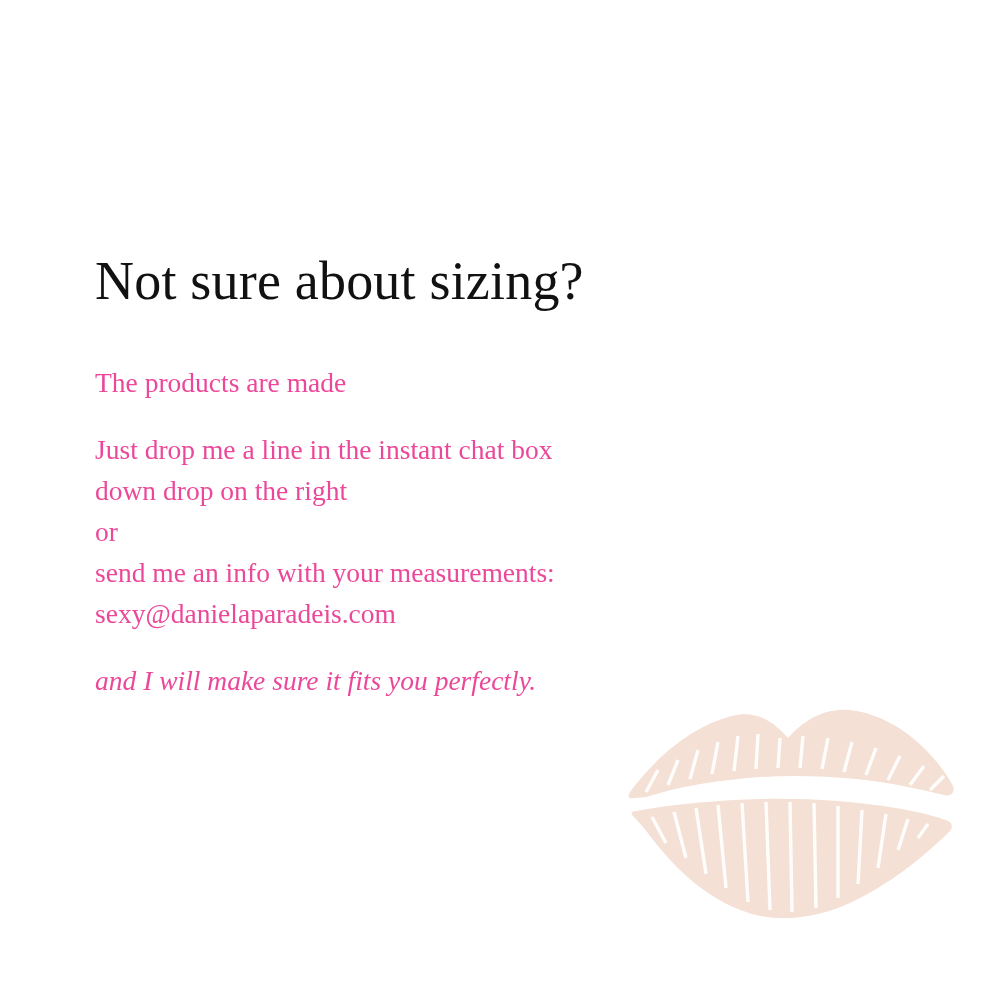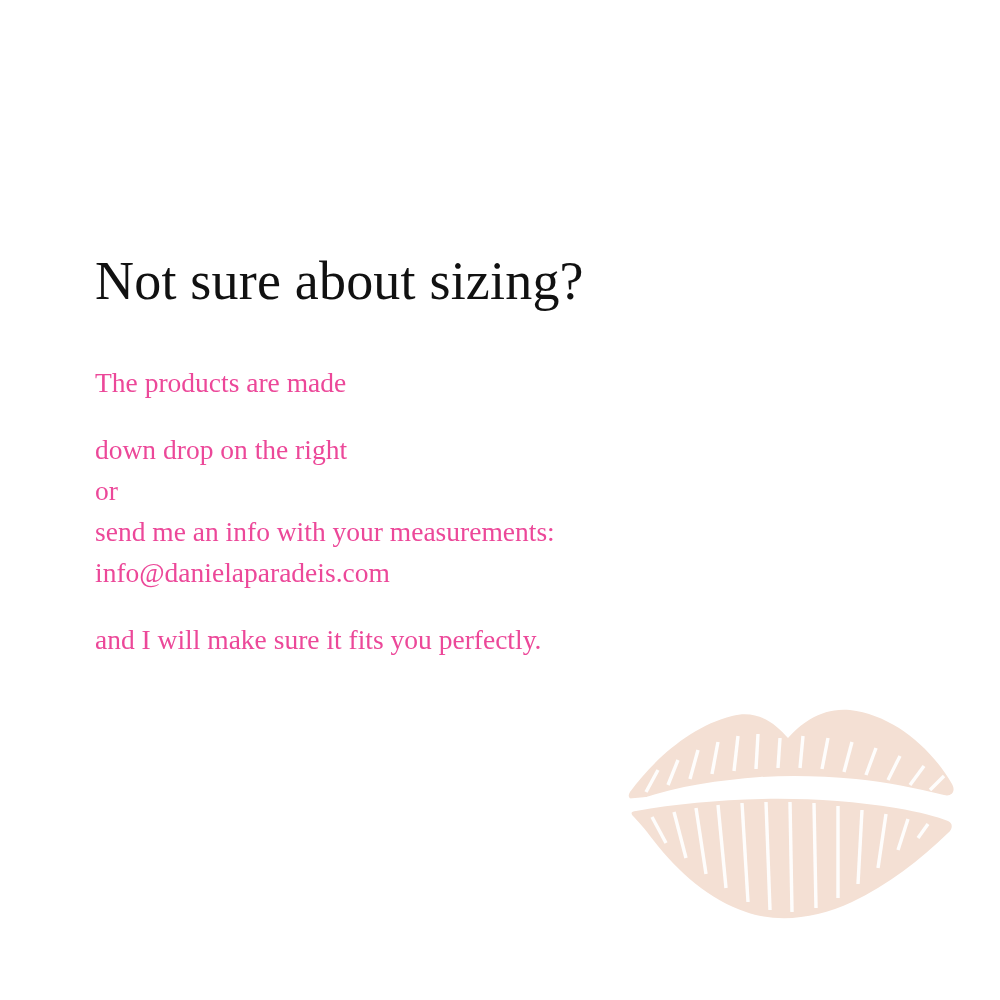--- a/index.html
+++ b/index.html
@@ -39,20 +39,21 @@
     width: 640px;
     font-size: 27.5px;
     line-height: 41px;
     color: #ec4899;
   }
   .para {
     margin: 0 0 26px 0;
   }
   .para:last-child {
     margin-bottom: 8px;
+    font-style: italic;
   }
   .line {
     display: block;
     white-space: nowrap;
   }
   .lips {
     position: absolute;
     left: 600px;
     top: 680px;
     width: 370px;
@@ -72,24 +73,25 @@
 
   <h1 class="heading">Not sure about sizing?</h1>
 
   <div class="body-block">
 
     <p class="para">
       <span class="line">The products are made</span>
     </p>
 
     <p class="para">
+      <span class="line">Just drop me a line in the instant chat box</span>
       <span class="line">down drop on the right</span>
       <span class="line">or</span>
       <span class="line">send me an info with your measurements:</span>
-      <span class="line">info@danielaparadeis.com</span>
+      <span class="line">sexy@danielaparadeis.com</span>
     </p>
 
     <p class="para">
       <span class="line">and I will make sure it fits you perfectly.</span>
     </p>
 
   </div>
 
   <div class="lips">
     <svg viewBox="0 0 370 255" xmlns="http://www.w3.org/2000/svg" aria-hidden="true">

